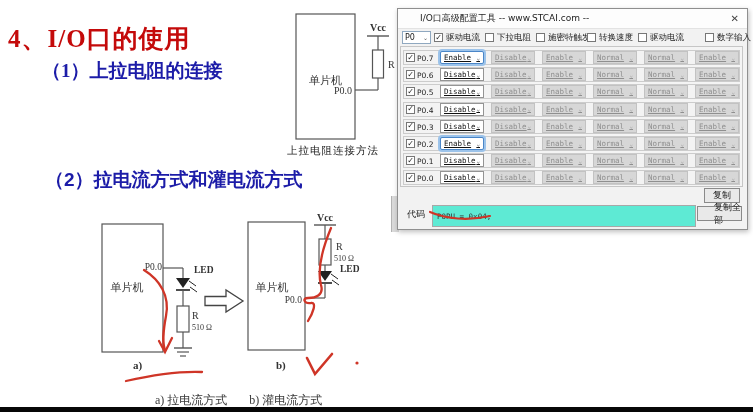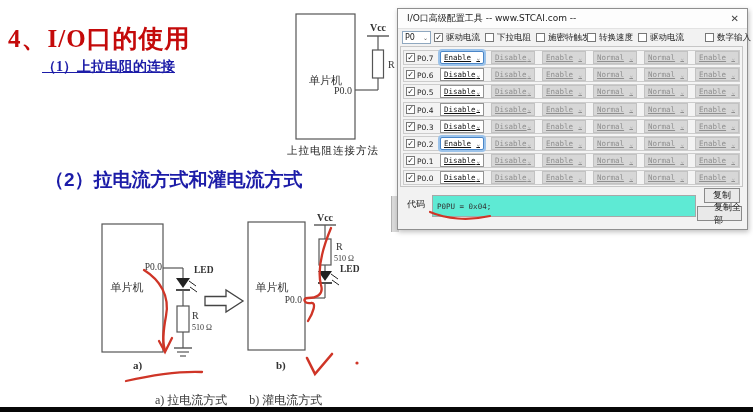--- a/index.html
+++ b/index.html
@@ -3,41 +3,41 @@
 <meta charset="utf-8">
 <style>
   html,body{margin:0;padding:0;background:#fff;width:753px;height:412px;overflow:hidden;
     font-family:"DejaVu Sans",sans-serif;}
   .slide{position:relative;width:753px;height:412px;background:#ffffff;}
 
   
   .title{position:absolute;left:8px;top:22px;font-family:"Liberation Serif","DejaVu Serif",serif;
     font-weight:bold;font-size:25px;color:#c40a0a;letter-spacing:1px;}
   .sub1{position:absolute;left:42px;top:58px;font-family:"Liberation Serif","DejaVu Serif",serif;
-    font-weight:bold;font-size:14px;color:#1c1ca8;text-decoration:underline;}
+    font-weight:bold;font-size:19px;color:#1c1ca8;}
   .sub2{position:absolute;left:45px;top:167px;font-family:Liberation Sans, sans-serif;
     font-weight:bold;font-size:19px;color:#1c1ca8;}
   .cap-top{position:absolute;left:287px;top:144px;font-size:10.5px;color:#222;
     font-family:"Liberation Serif",serif;letter-spacing:1px;}
   .cap1{position:absolute;left:201px;top:379px;font-size:12px;color:#3a3a3a;
     font-family:"Liberation Serif",serif;}
   .cap2{position:absolute;left:155px;top:392px;font-size:12px;color:#3a3a3a;
     font-family:"Liberation Serif",serif;}
   .cap2 .sp{display:inline-block;width:22px;}
   svg text{fill:#333;font-family:"Liberation Serif","DejaVu Serif",serif;}
   .bottom-bar{position:absolute;left:0;top:407px;width:753px;height:5px;background:#070707;}
   .gray-strip{position:absolute;left:391px;top:196px;width:7px;height:36px;background:#dadada;
     border-left:1px solid #b3b3b3;}
 
   
   .dialog{position:absolute;left:397px;top:8px;width:349px;height:220px;background:#f2f2f2;
     border:1px solid #8f8f8f;box-shadow:1px 2px 5px rgba(0,0,0,.25);font-size:9px;color:#222;}
   .titlebar{position:absolute;left:0;top:0;right:0;height:19px;background:#fdfdfd;
     border-bottom:1px solid #e3e3e3;display:flex;align-items:center;}
-  .titlebar .t{padding-left:9px;font-size:9px;color:#222;}
+  .titlebar .t{padding-left:22px;font-size:9px;color:#222;}
   .close{margin-left:auto;padding:0 8px;font-size:10px;color:#444;cursor:default;}
   .hdr{position:absolute;left:0;top:21px;right:0;height:15px;}
   .portsel{position:absolute;left:4px;top:1px;width:29px;height:13px;background:#fff;
     border:1px solid #8fa8c0;display:flex;align-items:center;justify-content:space-between;
     padding:0 2px;font-size:8px;box-sizing:border-box;}
   .hcol{position:absolute;top:1px;height:13px;display:flex;align-items:center;gap:3px;
     font-size:8.5px;white-space:nowrap;}
   .cb{display:inline-flex;align-items:center;justify-content:center;width:9px;height:9px;
     background:#fff;border:1px solid #777;font-size:8px;line-height:8px;color:#222;
     box-sizing:border-box;flex:0 0 9px;}
@@ -48,21 +48,21 @@
   .iorow .cb{position:absolute;left:2px;top:2px;}
   .plabel{position:absolute;left:13px;top:3px;font-size:7.5px;color:#222;}
   .dd{position:absolute;top:0px;width:44px;height:13px;box-sizing:border-box;
     display:flex;align-items:center;justify-content:space-between;padding:0 3px;
     font-family:"DejaVu Sans Mono",monospace;font-size:7.5px;text-decoration:underline;}
   .dd.active{background:#fff;border:1px solid #949494;color:#111;}
   .dd.disabled{background:#d7d7d7;border:1px solid #c2c2c2;color:#8f8f8f;}
   .dd.focused{border:1px solid #4a86c8;border-radius:2px;box-shadow:0 0 0 2px #9cc3ea;}
   .chev{font-size:6px;color:#555;line-height:6px;}
   .dd.disabled .chev{color:#a5a5a5;}
-  .coderow{position:absolute;left:0;top:186px;right:0;height:16px;text-align:center;}
+  .coderow{position:absolute;left:0;top:196px;right:0;height:16px;text-align:center;}
   .codelabel{position:absolute;left:9px;top:3px;font-size:9px;}
   .codebox{position:absolute;left:34px;top:0;width:264px;height:22px;background:#5eead4;
     border:1px solid #a8a8a8;box-sizing:border-box;display:flex;align-items:center;
     padding-left:4px;font-family:"DejaVu Sans Mono",monospace;font-size:7.5px;color:#333;}
   .btn{position:absolute;height:15px;background:#e9e9e9;border:1px solid #8a8a8a;
     box-sizing:border-box;display:flex;align-items:center;justify-content:center;
     font-size:9px;color:#222;}
   .btn.copy{left:306px;top:179px;width:36px;}
   .btn.copyall{left:299px;top:197px;width:45px;padding-left:16px;}
   .annot{position:absolute;left:0;top:0;pointer-events:none;}

